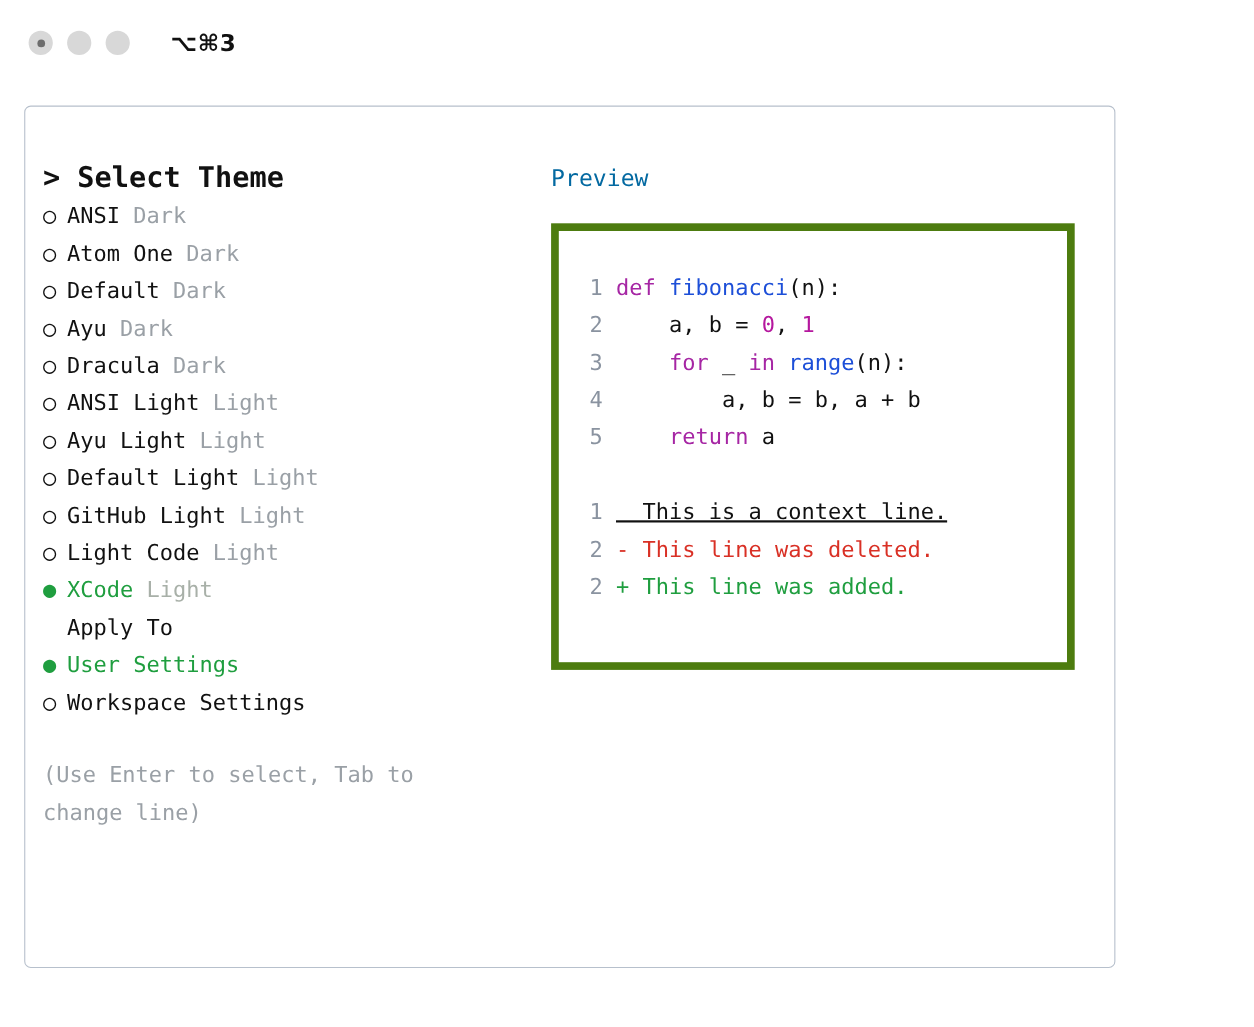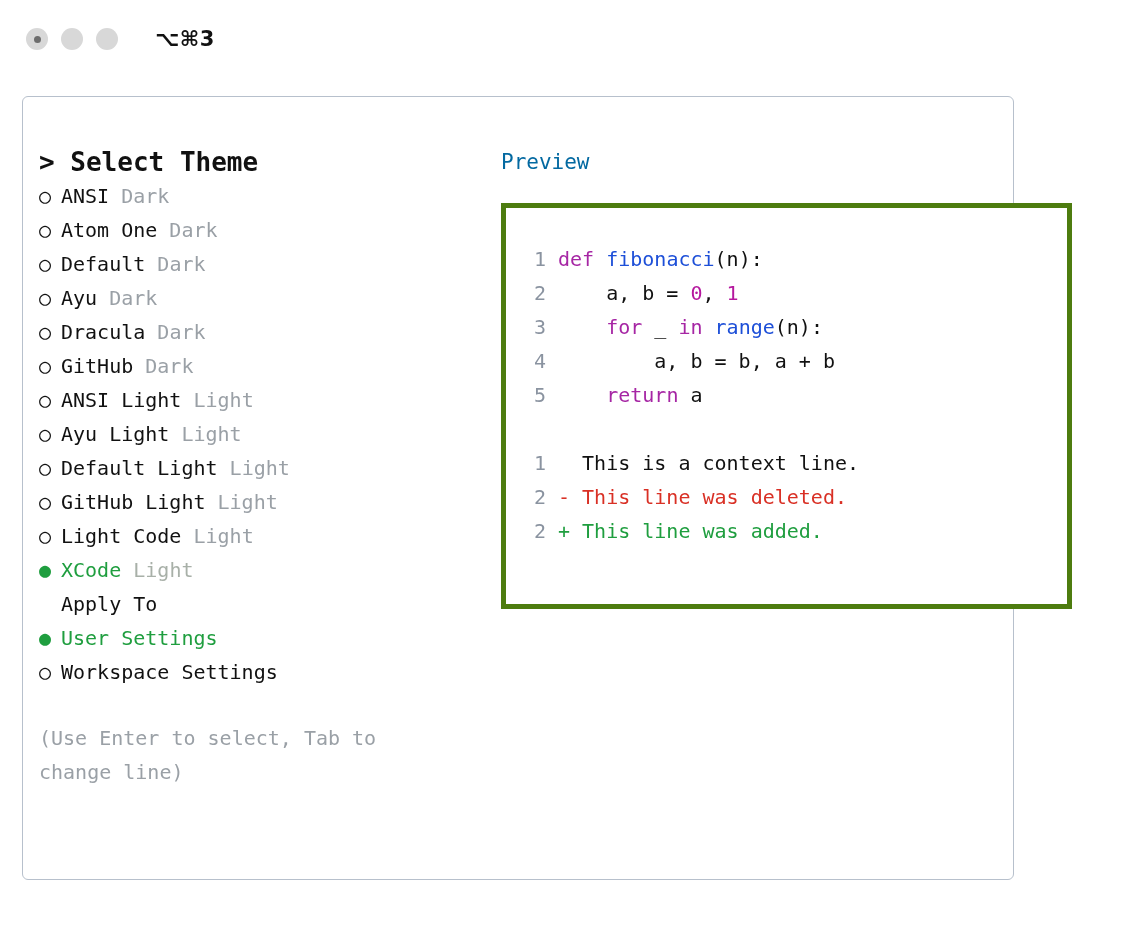--- a/index.html
+++ b/index.html
@@ -139,23 +139,23 @@
     width: 490px;
   }
   .preview-title {
     font-size: 21px;
     line-height: 34px;
     font-weight: normal;
     color: #0369a1;
   }
   .preview-box {
     margin-top: 24px;
-    width: 571px;
+    width: 476px;
     height: 406px;
-    border: 5px solid #4d7c0f;
+    border: 7px solid #4d7c0f;
     box-sizing: border-box;
     background: #ffffff;
     padding: 34px 0 16px 18px;
   }
   .code-line {
     font-size: 20px;
     line-height: 34px;
     white-space: pre;
   }
   .ln {
@@ -163,21 +163,21 @@
     display: inline-block;
     width: 22px;
     text-align: right;
     margin-right: 12px;
   }
   .kw  { color: #a626a4; }
   .fn  { color: #1d4fd8; }
   .num { color: #b5179e; }
   .pl  { color: #111111; }
   .blank-line { height: 34px; }
-  .diff-ctx { color: #111111; }
+  .diff-ctx { color: #111111; text-decoration: underline; }
   .diff-del { color: #d93025; }
   .diff-add { color: #1f9e3f; }
 </style>
 </head>
 <body>
 
 <div class="window">
 
   <div class="titlebar">
     <div class="dots">
@@ -193,21 +193,20 @@
 
       <div class="left-col">
         <div class="list-title">&gt; Select Theme</div>
 
         <div id="theme-list">
             <div class="opt"><span class="mark">○</span><span class="label">ANSI</span><span class="suffix"> Dark</span></div>
             <div class="opt"><span class="mark">○</span><span class="label">Atom One</span><span class="suffix"> Dark</span></div>
             <div class="opt"><span class="mark">○</span><span class="label">Default</span><span class="suffix"> Dark</span></div>
             <div class="opt"><span class="mark">○</span><span class="label">Ayu</span><span class="suffix"> Dark</span></div>
             <div class="opt"><span class="mark">○</span><span class="label">Dracula</span><span class="suffix"> Dark</span></div>
-            <div class="opt"><span class="mark">○</span><span class="label">GitHub</span><span class="suffix"> Dark</span></div>
             <div class="opt"><span class="mark">○</span><span class="label">ANSI Light</span><span class="suffix"> Light</span></div>
             <div class="opt"><span class="mark">○</span><span class="label">Ayu Light</span><span class="suffix"> Light</span></div>
             <div class="opt"><span class="mark">○</span><span class="label">Default Light</span><span class="suffix"> Light</span></div>
             <div class="opt"><span class="mark">○</span><span class="label">GitHub Light</span><span class="suffix"> Light</span></div>
             <div class="opt"><span class="mark">○</span><span class="label">Light Code</span><span class="suffix"> Light</span></div>
             <div class="opt selected"><span class="mark">●</span><span class="label">XCode</span><span class="suffix"> Light</span></div>
           </div>
 
         <div class="section-head">Apply To</div>
         <div id="apply-list">

